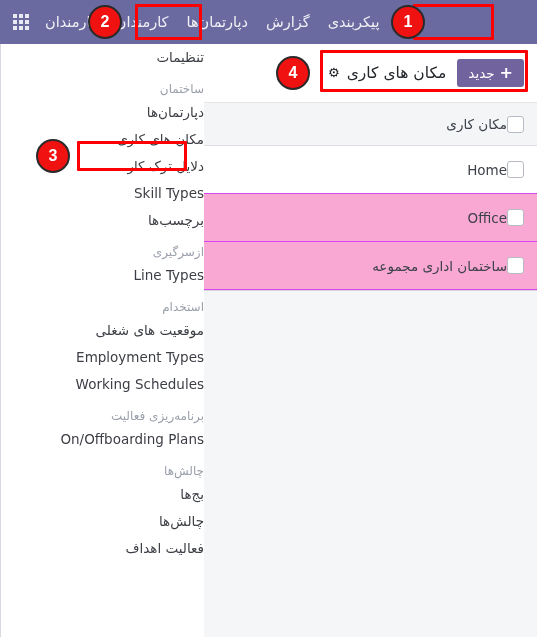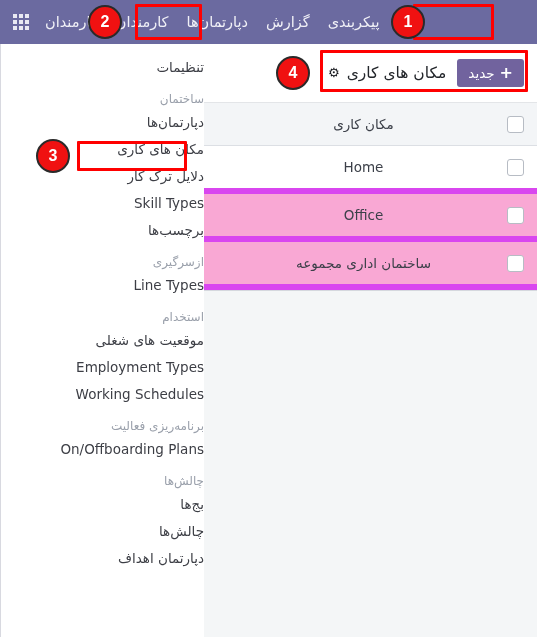--- a/index.html
+++ b/index.html
@@ -53,21 +53,20 @@
   .nav-spacer { flex: 1 1 auto; }
 
   
   .sidebar {
     position: absolute;
     top: 44px; right: 333px;
     width: 204px;
     height: 593px;
     background: #ffffff;
     border-left: 1px solid #d8d9e0;
-    padding-top: 10px;
     overflow: hidden;
     text-align: right;
     direction: rtl;
   }
   .side-link {
     display: block;
     font-size: 13.5px;
     color: #3c3e45;
     padding: 3px 0 3px 18px;
     line-height: 21px;
@@ -133,35 +132,35 @@
   .list {
     background: #ffffff;
     border-bottom: 1px solid #d5d8de;
   }
   .row {
     display: flex;
     flex-direction: row;
     align-items: center;
     height: 48px;
     padding: 0 13px;
-    border-bottom: 6px solid #d946ef;
+    border-bottom: 1px solid #d946ef;
   }
   .row.header { background: #f3f5f7; height: 43px; border-bottom: 1px solid #dcdfe4; }
   .row.alt { background: #f9a8d4; }
   .cb {
     width: 17px; height: 17px;
     border: 1px solid #b7bcc4;
     border-radius: 3px;
     background: #fff;
     flex: 0 0 auto;
     cursor: pointer;
   }
   .cell {
     flex: 1 1 auto;
-    text-align: center;
+    text-align: right;
     font-size: 13.5px;
     color: #3c4049;
     padding-left: 3px;
     white-space: nowrap;
     overflow: hidden;
   }
   .row.header .cell { color: #3c4049; }
 
   
   .ann-box {
@@ -256,21 +255,21 @@
     <span class="side-link">Line Types</span>
     <span class="side-section">استخدام</span>
     <span class="side-link">موقعیت های شغلی</span>
     <span class="side-link">Employment Types</span>
     <span class="side-link">Working Schedules</span>
     <span class="side-section">برنامه‌ریزی فعالیت</span>
     <span class="side-link">On/Offboarding Plans</span>
     <span class="side-section">چالش‌ها</span>
     <span class="side-link">بج‌ها</span>
     <span class="side-link">چالش‌ها</span>
-    <span class="side-link">دپارتمان اهداف</span>
+    <span class="side-link">فعالیت اهداف</span>
   </div>
 
   <div class="ann-box" style="left:413px;top:4px;width:81px;height:36px;"></div>
   <div class="ann-box" style="left:135px;top:4px;width:67px;height:36px;"></div>
   <div class="ann-box" style="left:77px;top:141px;width:110px;height:30px;"></div>
   <div class="ann-box" style="left:320px;top:50px;width:208px;height:42px;"></div>
 
   <div class="badge" style="left:391px;top:5px;">1</div>
   <div class="badge" style="left:88px;top:5px;">2</div>
   <div class="badge" style="left:36px;top:139px;">3</div>

